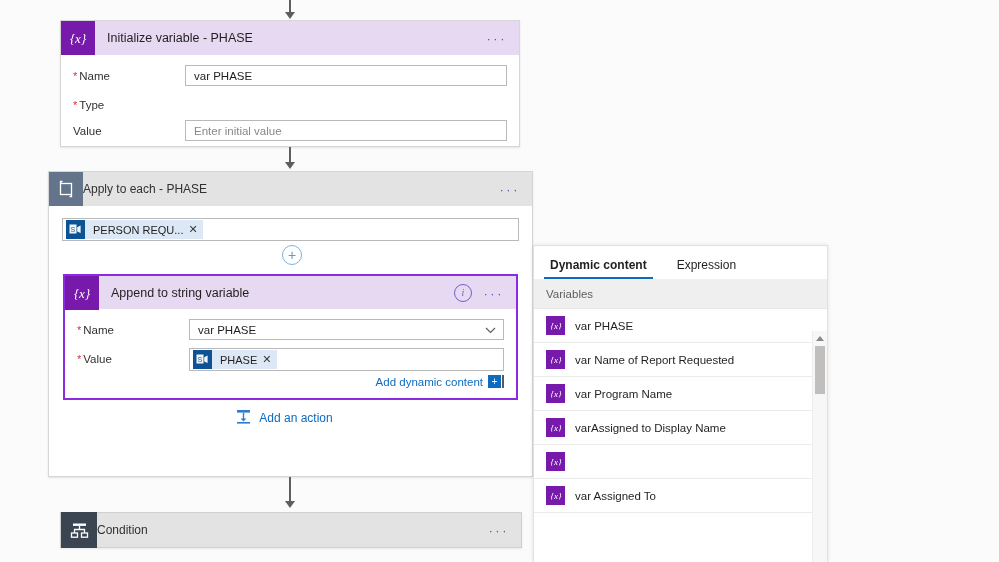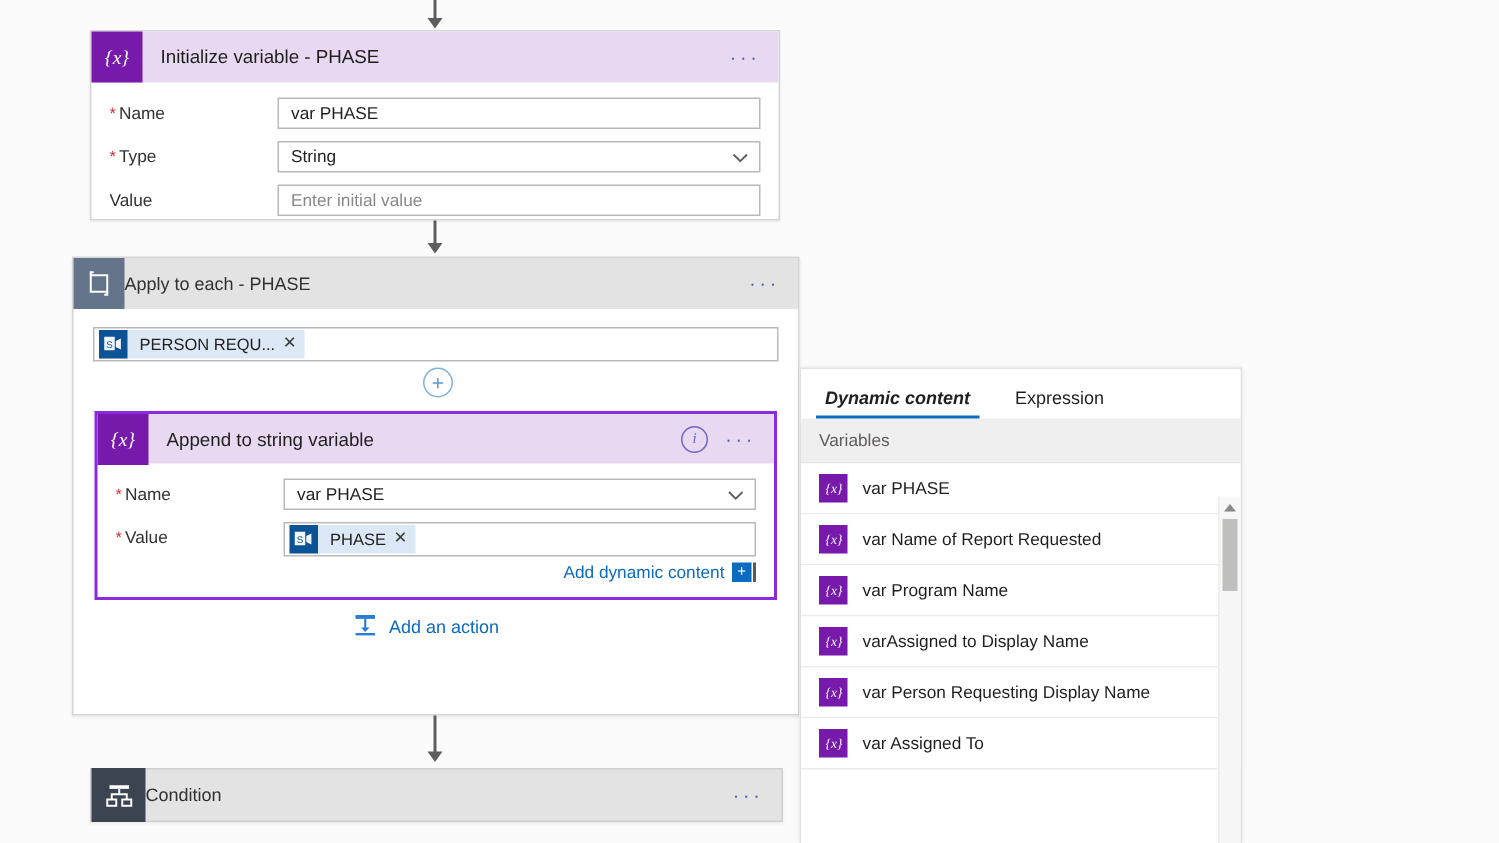--- a/index.html
+++ b/index.html
@@ -323,21 +323,21 @@
     background: #fff;
   }
   .dc-tab {
     font-size: 12px;
     padding: 0 6px 7px 6px;
     color: #201f1e;
     cursor: pointer;
     position: relative;
   }
   .dc-tab + .dc-tab { margin-left: 18px; }
-  .dc-tab.active { font-weight: bold; font-style: italic; }
+  .dc-tab.active { font-weight: bold; }
   .dc-tab.active::after {
     content: "";
     position: absolute;
     left: 0; right: 0; bottom: 0;
     height: 2px;
     background: #0d6bbf;
   }
 
   #dc-searchband {
     background: #f0efef;
@@ -444,28 +444,20 @@
 
       <div class="frow">
         <div class="flabel req">Name</div>
         <div class="fctl">
           <div class="finput">var PHASE</div>
         </div>
       </div>
 
       <div class="frow">
         <div class="flabel req">Type</div>
-        <div class="fctl">
-          <div class="finput">String</div>
-          <span class="chev">
-            <svg width="11" height="7" viewBox="0 0 11 7">
-              <path d="M1 1 L5.5 5.5 L10 1" stroke="#605e5c" stroke-width="1.2" fill="none"></path>
-            </svg>
-          </span>
-        </div>
       </div>
 
       <div class="frow">
         <div class="flabel">Value</div>
         <div class="fctl">
           <div class="finput placeholder">Enter initial value</div>
         </div>
       </div>
 
     </div>
@@ -642,21 +634,20 @@
         </span>
         <span class="vlabel">varAssigned to Display Name</span>
       </div>
 
       <div class="dc-item">
         <span class="vtile">
           <svg width="14" height="11" viewBox="0 0 14 11">
             <text x="7" y="8.6" text-anchor="middle" font-family="Liberation Serif, serif" font-style="italic" font-size="9" fill="#ffffff">{x}</text>
           </svg>
         </span>
-        <span class="vlabel">var Person Requesting Display Name</span>
       </div>
 
       <div class="dc-item">
         <span class="vtile">
           <svg width="14" height="11" viewBox="0 0 14 11">
             <text x="7" y="8.6" text-anchor="middle" font-family="Liberation Serif, serif" font-style="italic" font-size="9" fill="#ffffff">{x}</text>
           </svg>
         </span>
         <span class="vlabel">var Assigned To</span>
       </div>

